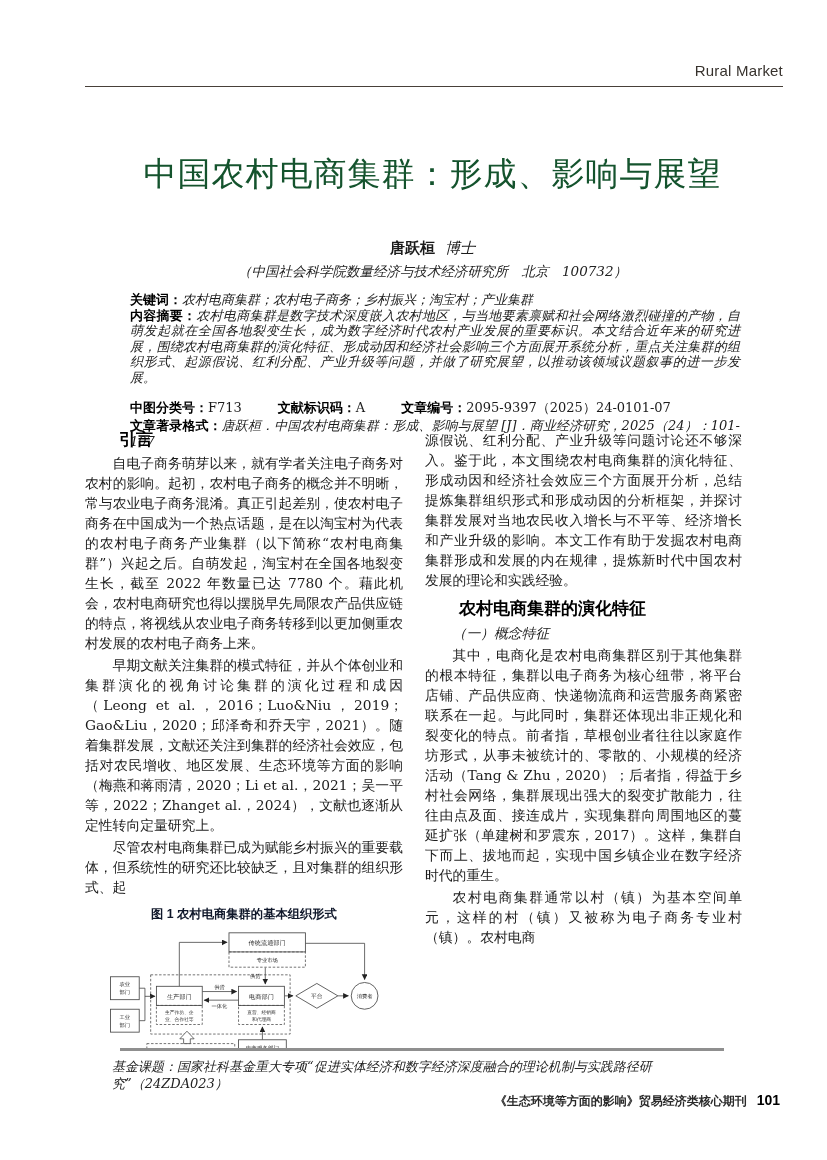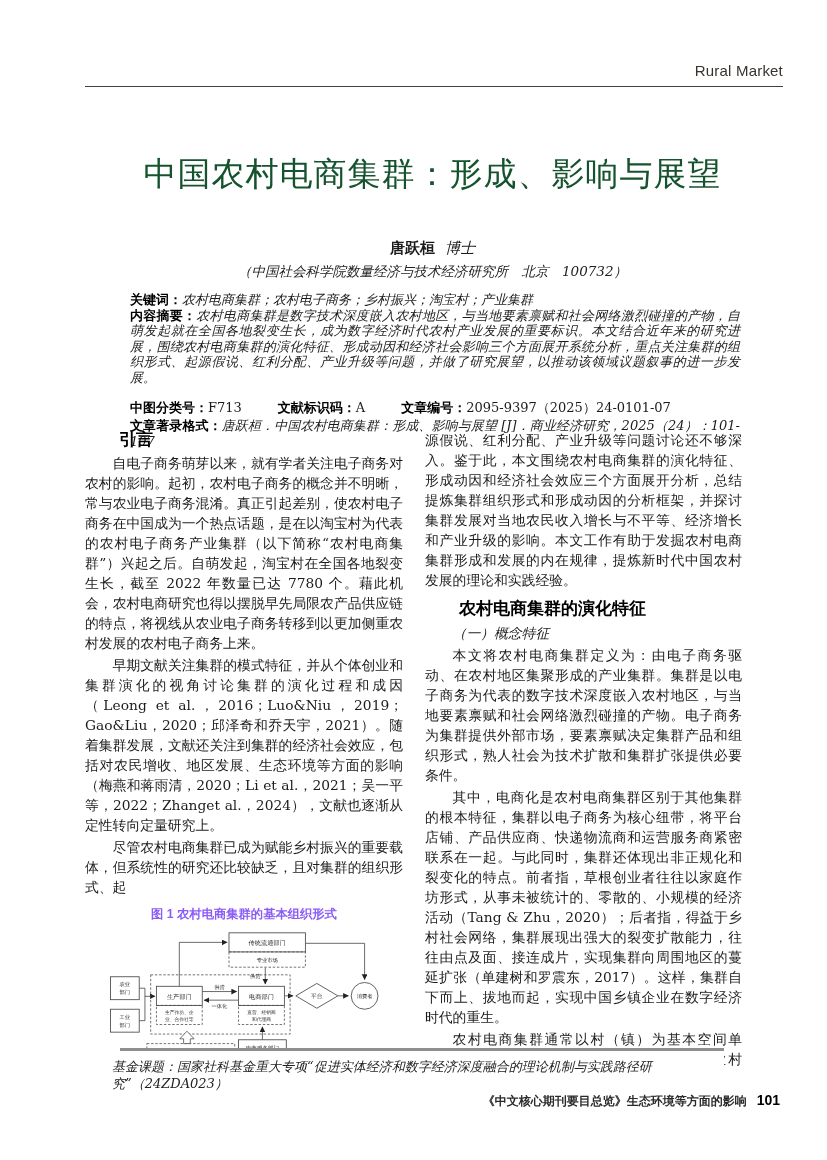--- a/index.html
+++ b/index.html
@@ -45,21 +45,21 @@
   .col h2 {
     font-family:"Liberation Sans","DejaVu Sans",sans-serif;
     font-size:17px; font-weight:bold; color:#000;
     margin:0 0 3px 0; text-indent:2em;
   }
   .col h2.sec { margin:9px 0 4px 0; }
   .subsec { text-indent:2em; font-style:italic; margin:0 0 2px 0; }
   
   .fig-caption {
     text-align:center; font-family:"Liberation Sans","DejaVu Sans",sans-serif;
-    font-weight:bold; font-size:12.3px; color:#8b5cf6; margin-top:7px;
+    font-weight:bold; font-size:12.3px; color:#0f172a; margin-top:7px;
   }
   svg.figure { display:block; margin:5px auto 0; width:330px; height:170px; }
   svg.figure text {
     font-family:"DejaVu Serif","Liberation Serif",serif;
     fill:#2c2c2c; text-anchor:middle; dominant-baseline:central;
   }
   svg.figure .box  { fill:#fff; stroke:#4a4a4a; stroke-width:0.9; }
   svg.figure .dash { fill:none; stroke:#4a4a4a; stroke-width:0.8; stroke-dasharray:2.6 1.8; }
   svg.figure .ln   { fill:none; stroke:#3c3c3c; stroke-width:0.8; }
   svg.figure .hollow { fill:#fff; stroke:#444; stroke-width:0.8; }
@@ -176,27 +176,26 @@
       <text x="141" y="142" font-size="5">协会</text>
 
       <polygon class="hollow" points="104,107 111.5,115 107.5,115 107.5,120 100.5,120 100.5,115 96.5,115"></polygon>
     </svg>
   </div>
 
   <div class="col col-right">
     <p class="noindent">源假说、红利分配、产业升级等问题讨论还不够深入。鉴于此，本文围绕农村电商集群的演化特征、形成动因和经济社会效应三个方面展开分析，总结提炼集群组织形式和形成动因的分析框架，并探讨集群发展对当地农民收入增长与不平等、经济增长和产业升级的影响。本文工作有助于发掘农村电商集群形成和发展的内在规律，提炼新时代中国农村发展的理论和实践经验。</p>
     <h2 class="sec">农村电商集群的演化特征</h2>
     <div class="subsec">（一）概念特征</div>
-    <p>本文将农村电商集群定义为：由电子商务驱动、在农村地区集聚形成的产业集群。集群是以电子商务为代表的数字技术深度嵌入农村地区，与当地要素禀赋和社会网络激烈碰撞的产物。电子商务为集群提供外部市场，要素禀赋决定集群产品和组织形式，熟人社会为技术扩散和集群扩张提供必要条件。</p>
     <p>其中，电商化是农村电商集群区别于其他集群的根本特征，集群以电子商务为核心纽带，将平台店铺、产品供应商、快递物流商和运营服务商紧密联系在一起。与此同时，集群还体现出非正规化和裂变化的特点。前者指，草根创业者往往以家庭作坊形式，从事未被统计的、零散的、小规模的经济活动（Tang &amp; Zhu，2020）；后者指，得益于乡村社会网络，集群展现出强大的裂变扩散能力，往往由点及面、接连成片，实现集群向周围地区的蔓延扩张（单建树和罗震东，2017）。这样，集群自下而上、拔地而起，实现中国乡镇企业在数字经济时代的重生。</p>
     <p>农村电商集群通常以村（镇）为基本空间单元，这样的村（镇）又被称为电子商务专业村（镇）。农村电商</p>
   </div>
 
   <div class="footnote">
     <div class="fn-rule"></div>
     <p class="kai"><span>基金课题：</span><span>国家社科基金重大专项“促进实体经济和数字经济深度融合的理论机制与实践路径研究”（24ZDA023）</span></p>
   </div>
 
   <div class="page-footer">
-    <span>《中文核心期刊要目总览》生态环境等方面的影响</span><span class="page-no">101</span>
+    <span>《生态环境等方面的影响》贸易经济类核心期刊</span><span class="page-no">101</span>
   </div>
 
 </div>
 
 </body></html>

